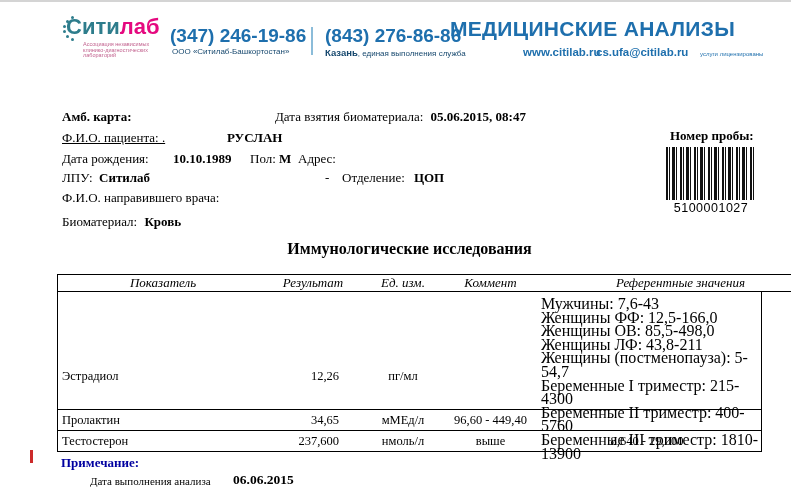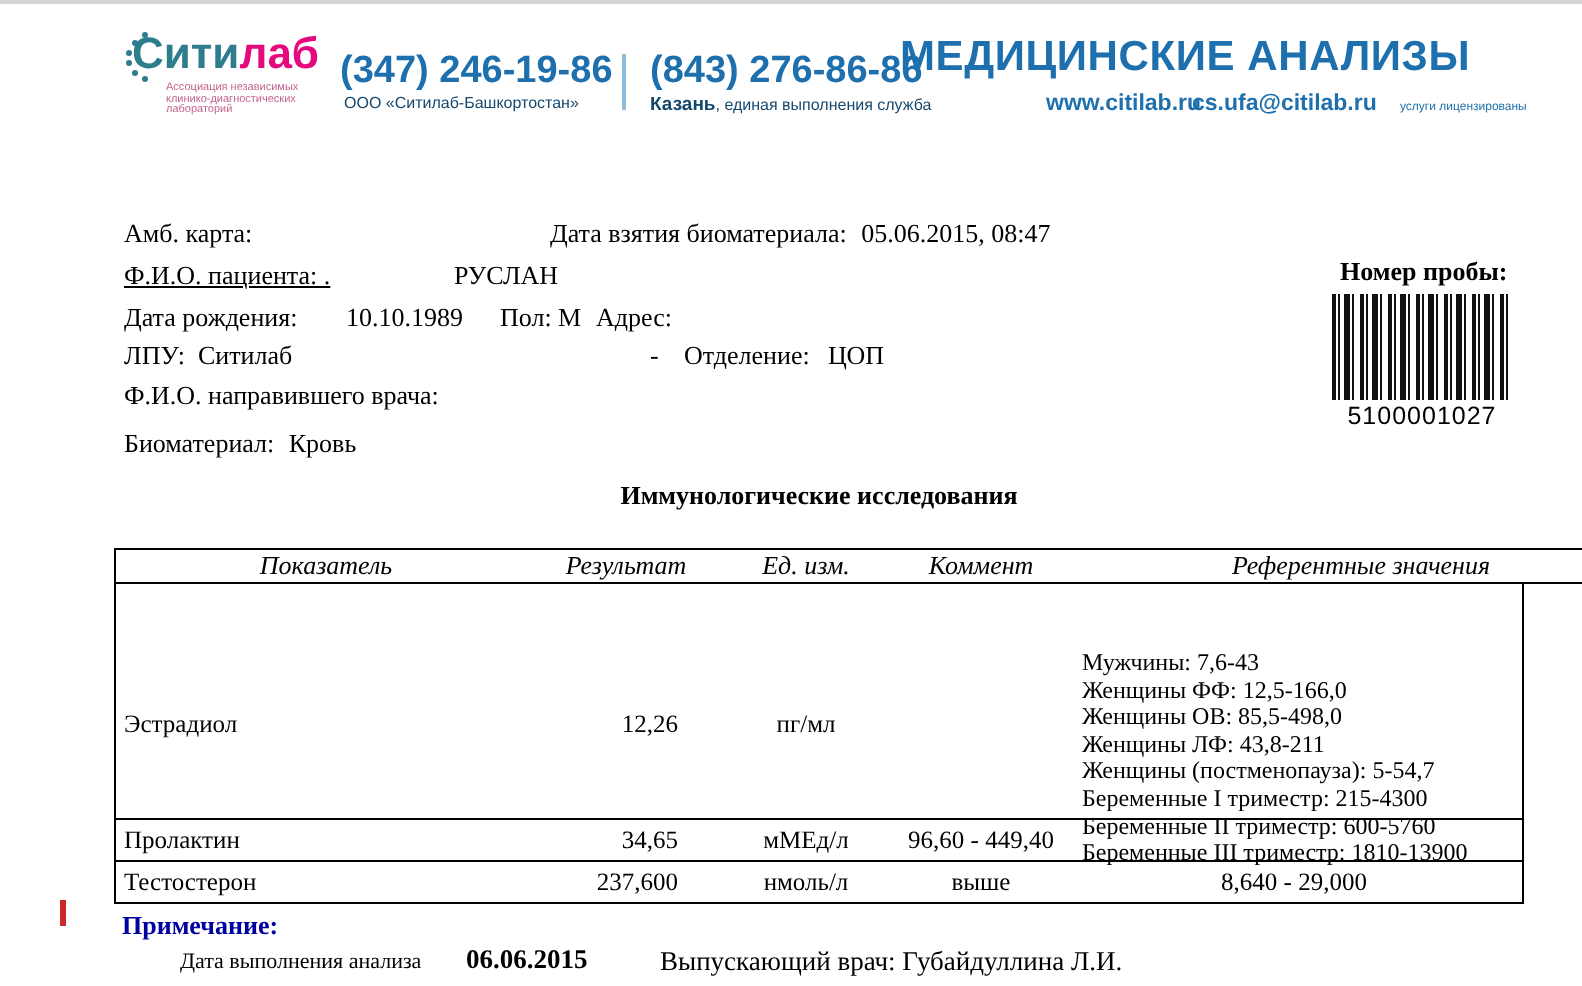--- a/index.html
+++ b/index.html
@@ -28,48 +28,48 @@
   .phone{font-family:"Liberation Sans",sans-serif;font-weight:bold;font-size:19px;color:#1e6fad;}
   .phone-sub{font-family:"Liberation Sans",sans-serif;font-size:8px;color:#16486e;font-weight:bold;}
   .divider{left:311px;top:25px;width:2px;height:28px;background:#8bbcd9;}
   .kazan-b{font-weight:bold;font-size:9.5px;color:#16486e;}
   .main-title{left:450px;top:15px;font-family:"Liberation Sans",sans-serif;font-weight:bold;
     font-size:21px;color:#1e6fad;letter-spacing:0.3px;}
   .webrow{font-family:"Liberation Sans",sans-serif;font-weight:bold;font-size:11.5px;color:#1e6fad;}
   .licensed{font-family:"Liberation Sans",sans-serif;font-size:6px;color:#1e6fad;}
   
   .pline{font-size:13px;white-space:nowrap;}
-  .b{font-weight:normal;}
+  .b{font-weight:bold;}
   
   .sample-label{left:670px;top:126px;font-size:13px;font-weight:bold;}
   .barcode{left:666px;top:145px;width:90px;height:53px;
     background:repeating-linear-gradient(90deg,#111 0 2px,#fff 2px 3px,#111 3px 4px,#fff 4px 6px,#111 6px 9px,#fff 9px 10px,#111 10px 11px,#fff 11px 14px);}
   .sample-number{left:656px;top:199px;width:110px;text-align:center;
     font-family:"Liberation Sans",sans-serif;font-size:12.5px;letter-spacing:0.5px;}
   
-  .section-title{left:57px;top:238px;width:705px;text-align:center;font-weight:bold;font-size:13px;}
+  .section-title{left:57px;top:238px;width:705px;text-align:center;font-weight:bold;font-size:16px;}
   
   .rtable{left:57px;top:272px;width:705px;height:178px;}
   .cols{display:grid;grid-template-columns:210px 90px 90px 85px 1fr;}
   .t-header{position:absolute;left:0;top:0;width:772px;height:18px;border:1px solid #000;
     box-sizing:border-box;align-items:center;font-style:italic;font-size:13px;}
   .t-header div{text-align:center;}
   .t-body{position:absolute;left:0;top:18px;width:705px;height:160px;border:1px solid #000;
     border-top:none;box-sizing:border-box;}
   .t-row{box-sizing:border-box;font-size:12.5px;}
   .t-row.r1{height:117px;}
   .t-row.r2{height:21px;border-top:1px solid #000;}
   .t-row.r3{height:21px;border-top:1px solid #000;}
   .cell{display:flex;align-items:center;}
   .cell.name{padding-left:4px;}
   .cell.result{justify-content:flex-end;padding-right:19px;}
   .cell.unit{justify-content:center;}
   .cell.comment{justify-content:center;}
   .cell.ref{justify-content:center;}
-  .ref-list{padding:5px 0 0 8px;font-size:12px;line-height:13.6px;display:block;margin-top:28px;}
+  .ref-list{padding:5px 0 0 8px;font-size:16px;line-height:13.6px;display:block;}
   
   .note-mark{left:30px;top:448px;width:3px;height:13px;background:#cc2a2a;}
   .note-label{left:61px;top:453px;font-weight:bold;font-size:13px;color:#0000a0;}
   .fdate-label{left:90px;top:473px;font-size:11px;}
   .fdate-value{left:233px;top:470px;font-size:13.5px;font-weight:bold;}
   .fdate-value2{left:233px;top:489px;font-size:13.5px;font-weight:bold;}
   .fdoctor{left:330px;top:471px;font-size:13.5px;}
 </style>
 </head>
 <body>
@@ -159,21 +159,21 @@
         <div class="cell result">12,26</div>
         <div class="cell unit">пг/мл</div>
         <div class="cell comment"></div>
         <div class="ref-list">
           <div>Мужчины: 7,6-43</div>
           <div>Женщины ФФ: 12,5-166,0</div>
           <div>Женщины ОВ: 85,5-498,0</div>
           <div>Женщины ЛФ: 43,8-211</div>
           <div>Женщины (постменопауза): 5-54,7</div>
           <div>Беременные I триместр: 215-4300</div>
-          <div>Беременные II триместр: 600-5760</div>
+          <div>Беременные II триместр: 400-5760</div>
           <div>Беременные III триместр: 1810-13900</div>
         </div>
       </div>
 
       <div class="t-row r2 cols">
         <div class="cell name">Пролактин</div>
         <div class="cell result">34,65</div>
         <div class="cell unit">мМЕд/л</div>
         <div class="cell ref">96,60 - 449,40</div>
       </div>
@@ -187,15 +187,14 @@
       </div>
 
     </div>
   </div>
 
   <div class="abs note-mark"></div>
   <div class="abs note-label">Примечание:</div>
   <div class="abs fdate-label">Дата выполнения анализа</div>
   <div class="abs fdate-value">06.06.2015</div>
   <div class="abs fdate-value2">06.06.2015</div>
-  <div class="abs fdoctor">Выпускающий врач: Губайдуллина Л.И.</div>
 
 </div>
 
 </body></html>

